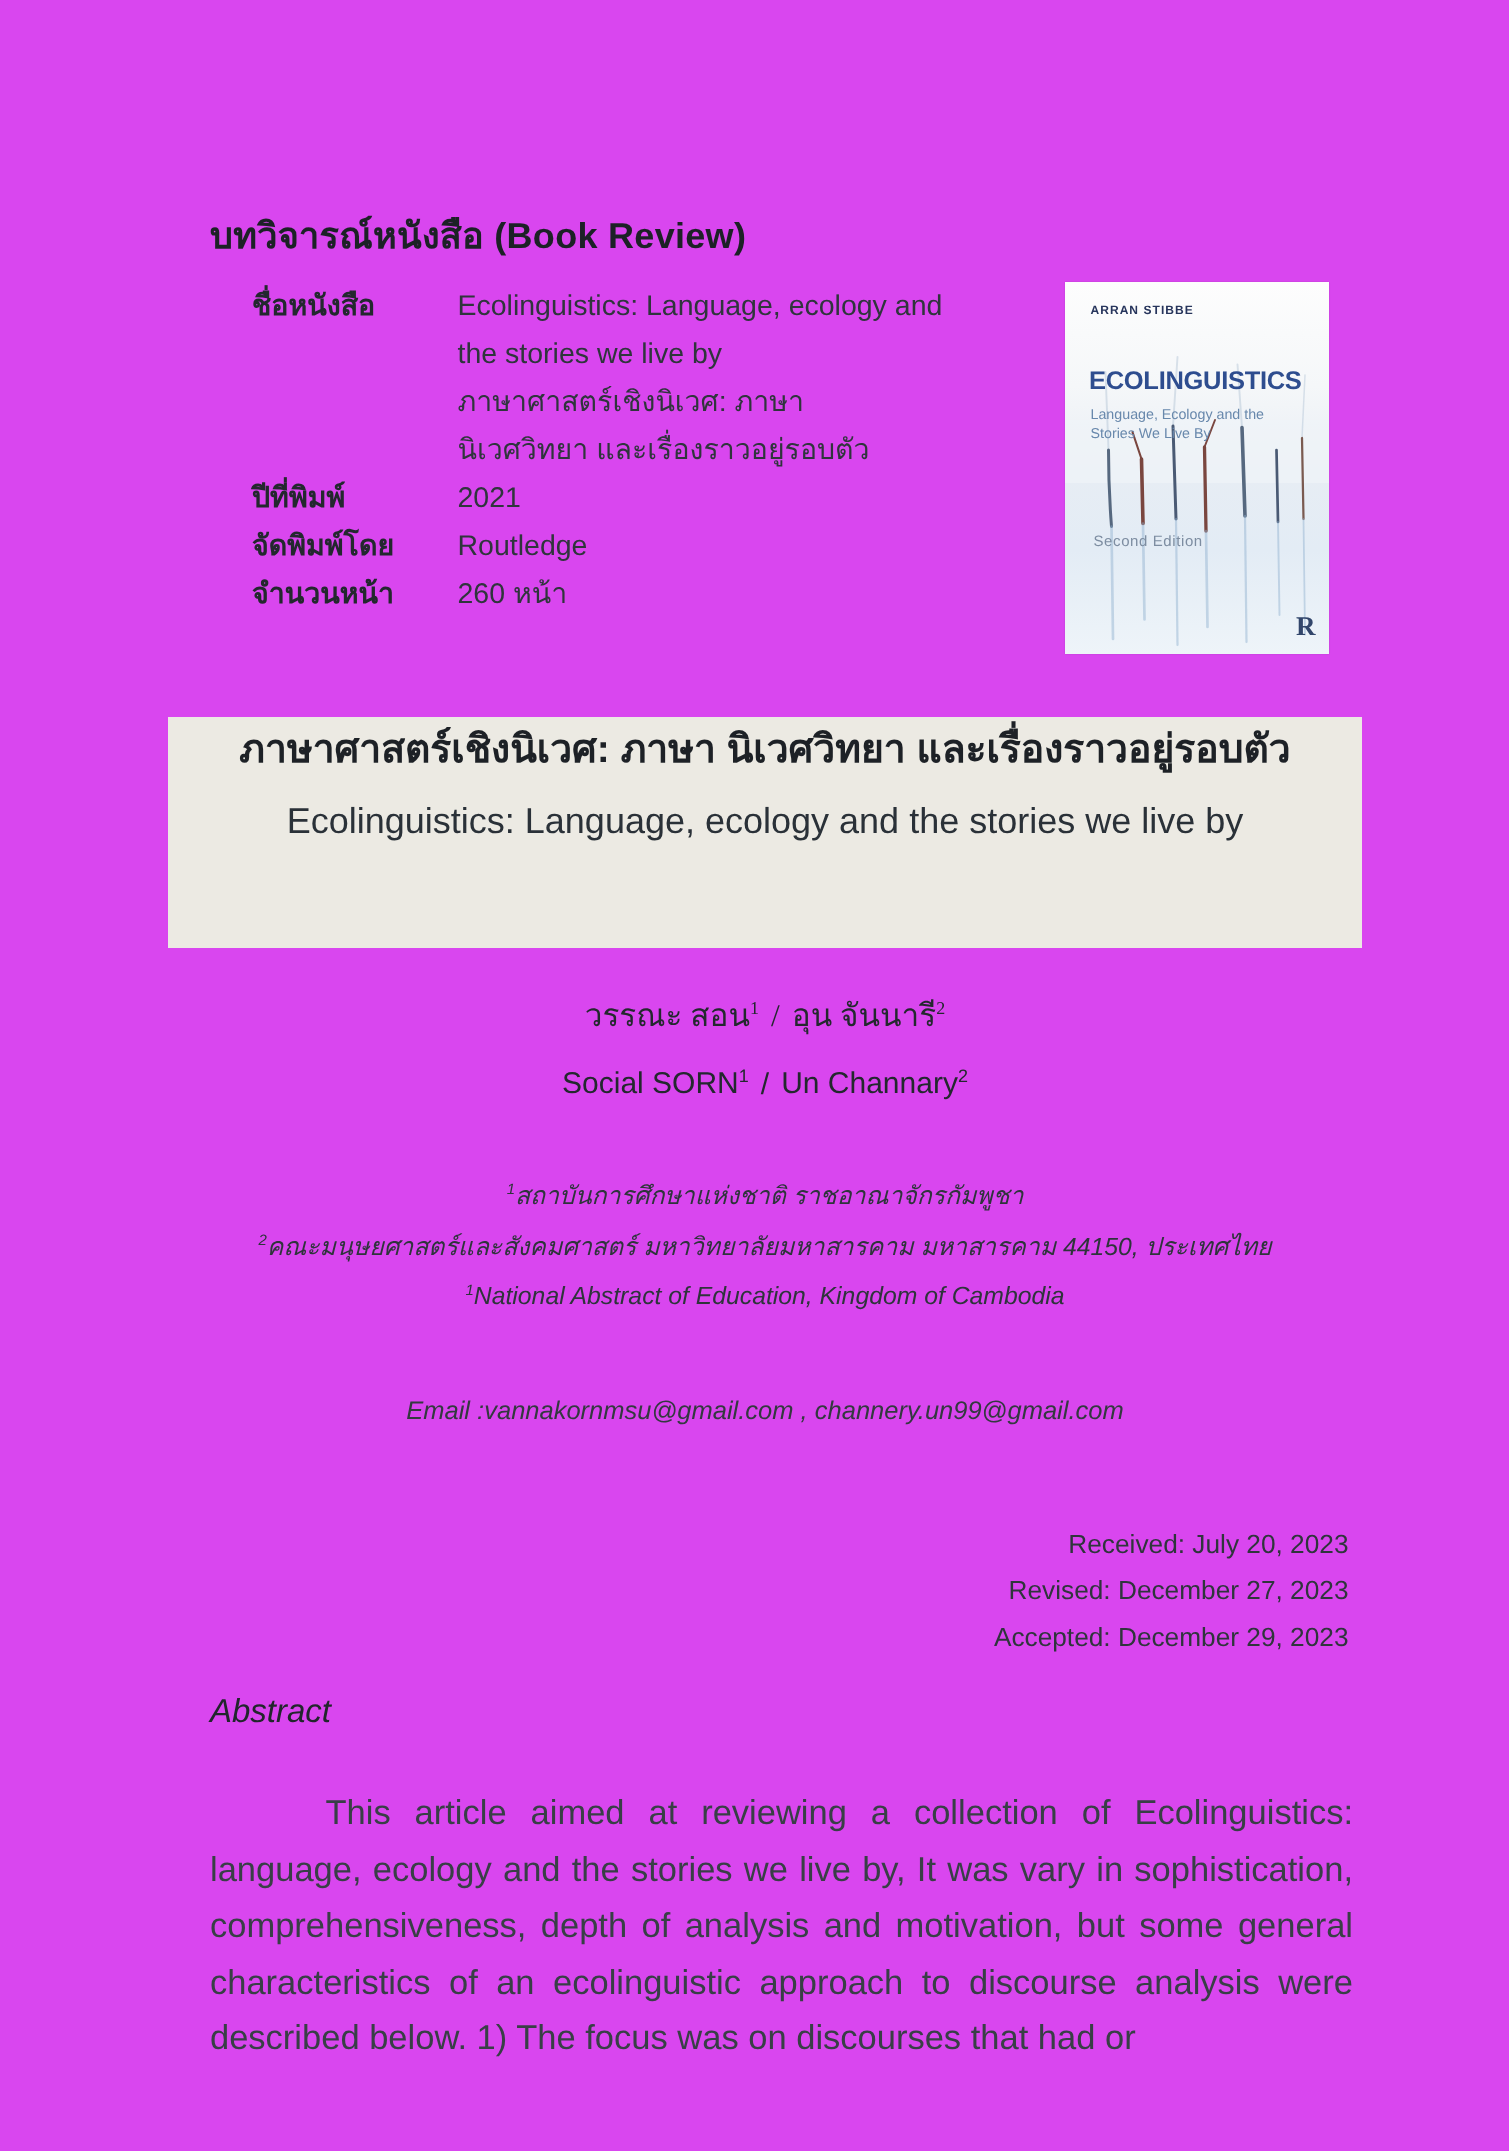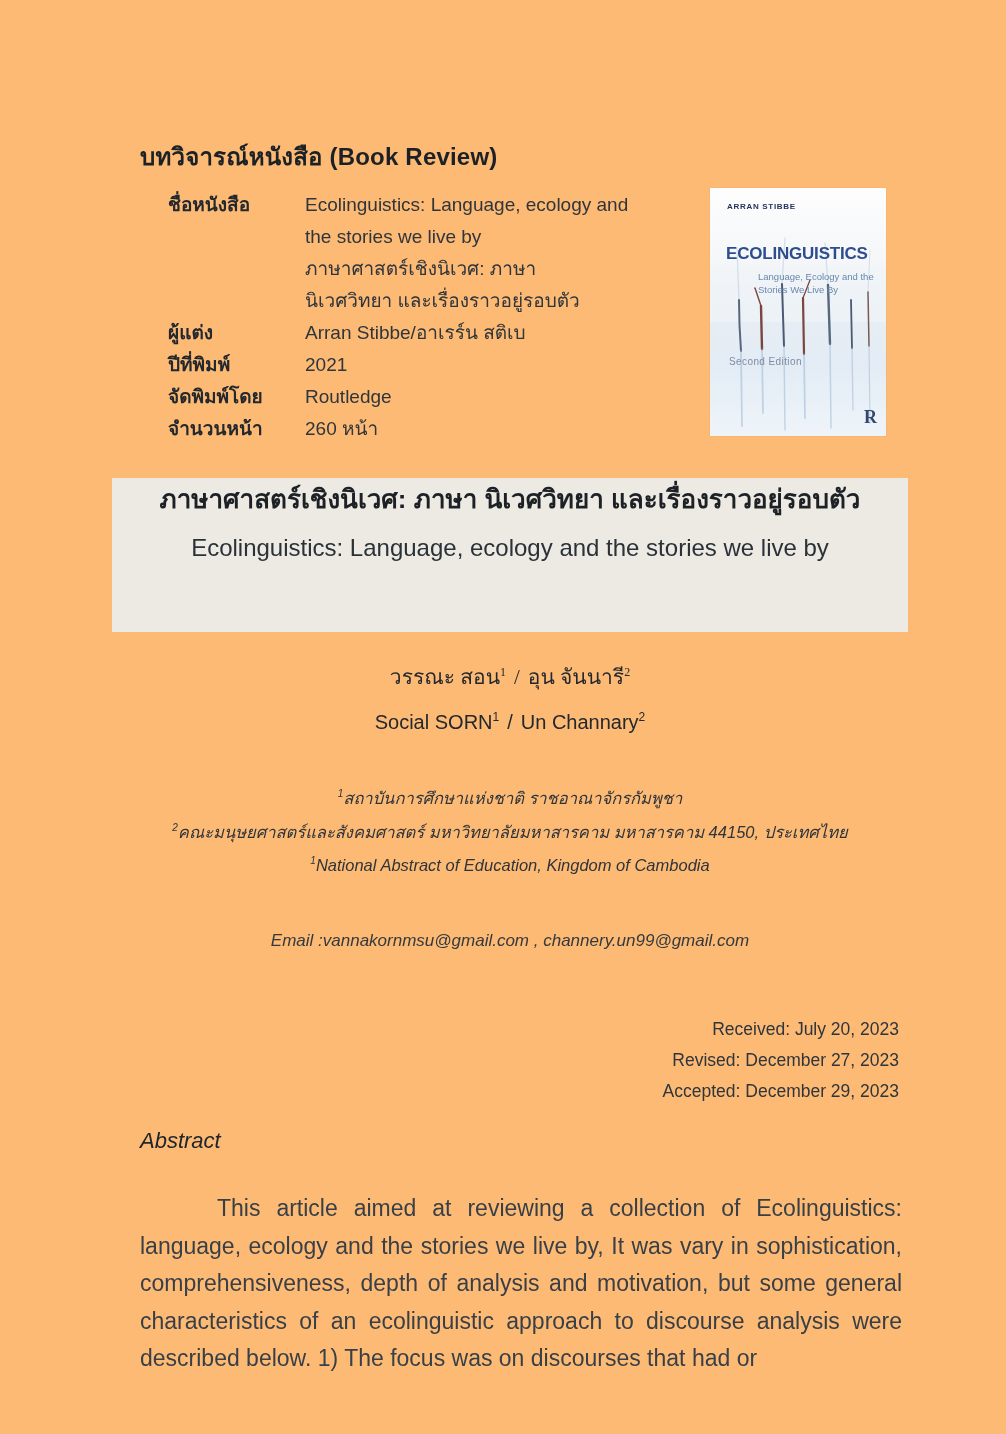--- a/index.html
+++ b/index.html
@@ -2,21 +2,21 @@
 <html><head>
 <meta charset="utf-8">
 <style>
   * { margin: 0; padding: 0; box-sizing: border-box; }
   html, body { background: #ffffff; }
   .page {
     position: relative;
     width: 1006px;
     height: 1434px;
     margin: 0 auto;
-    background: #fdba74;
+    background: #d946ef;
     overflow: hidden;
     font-family: "Liberation Sans", "DejaVu Sans", sans-serif;
     color: #333a41;
   }
 
   
   .doc-header {
     position: absolute;
     left: 140px;
     top: 137px;
@@ -66,21 +66,21 @@
     color: #27355c; z-index: 2;
   }
   .cover-title {
     position: absolute; top: 56px; left: 16px;
     font-size: 17px; font-weight: bold; letter-spacing: -0.2px;
     color: #2e4d8f; z-index: 2;
   }
   .cover-subtitle {
     position: absolute; top: 82px; left: 17px;
     font-size: 9.5px; line-height: 13px;
-    color: #6888ac; z-index: 2; margin-left: 31px;
+    color: #6888ac; z-index: 2;
   }
   .cover-edition {
     position: absolute; top: 168px; left: 19px;
     font-size: 10px; color: #7d8da1; letter-spacing: 0.4px; z-index: 2;
   }
   .cover-logo {
     position: absolute; bottom: 8px; right: 9px;
     font-family: "Liberation Serif", "DejaVu Serif", serif;
     font-size: 18px; font-weight: bold; color: #32466b; z-index: 2;
   }
@@ -187,24 +187,20 @@
 
   <h1 class="doc-header">บทวิจารณ์หนังสือ (Book Review)</h1>
 
   <div class="info-table">
     <div class="info-row">
       <div class="info-label">ชื่อหนังสือ</div>
       <div class="info-value multiline">Ecolinguistics: Language, ecology and
 the stories we live by
 ภาษาศาสตร์เชิงนิเวศ: ภาษา
 นิเวศวิทยา และเรื่องราวอยู่รอบตัว</div>
-    </div>
-    <div class="info-row">
-      <div class="info-label">ผู้แต่ง</div>
-      <div class="info-value">Arran Stibbe/อาเรร์น สติเบ</div>
     </div>
     <div class="info-row">
       <div class="info-label">ปีที่พิมพ์</div>
       <div class="info-value">2021</div>
     </div>
     <div class="info-row">
       <div class="info-label">จัดพิมพ์โดย</div>
       <div class="info-value">Routledge</div>
     </div>
     <div class="info-row">

